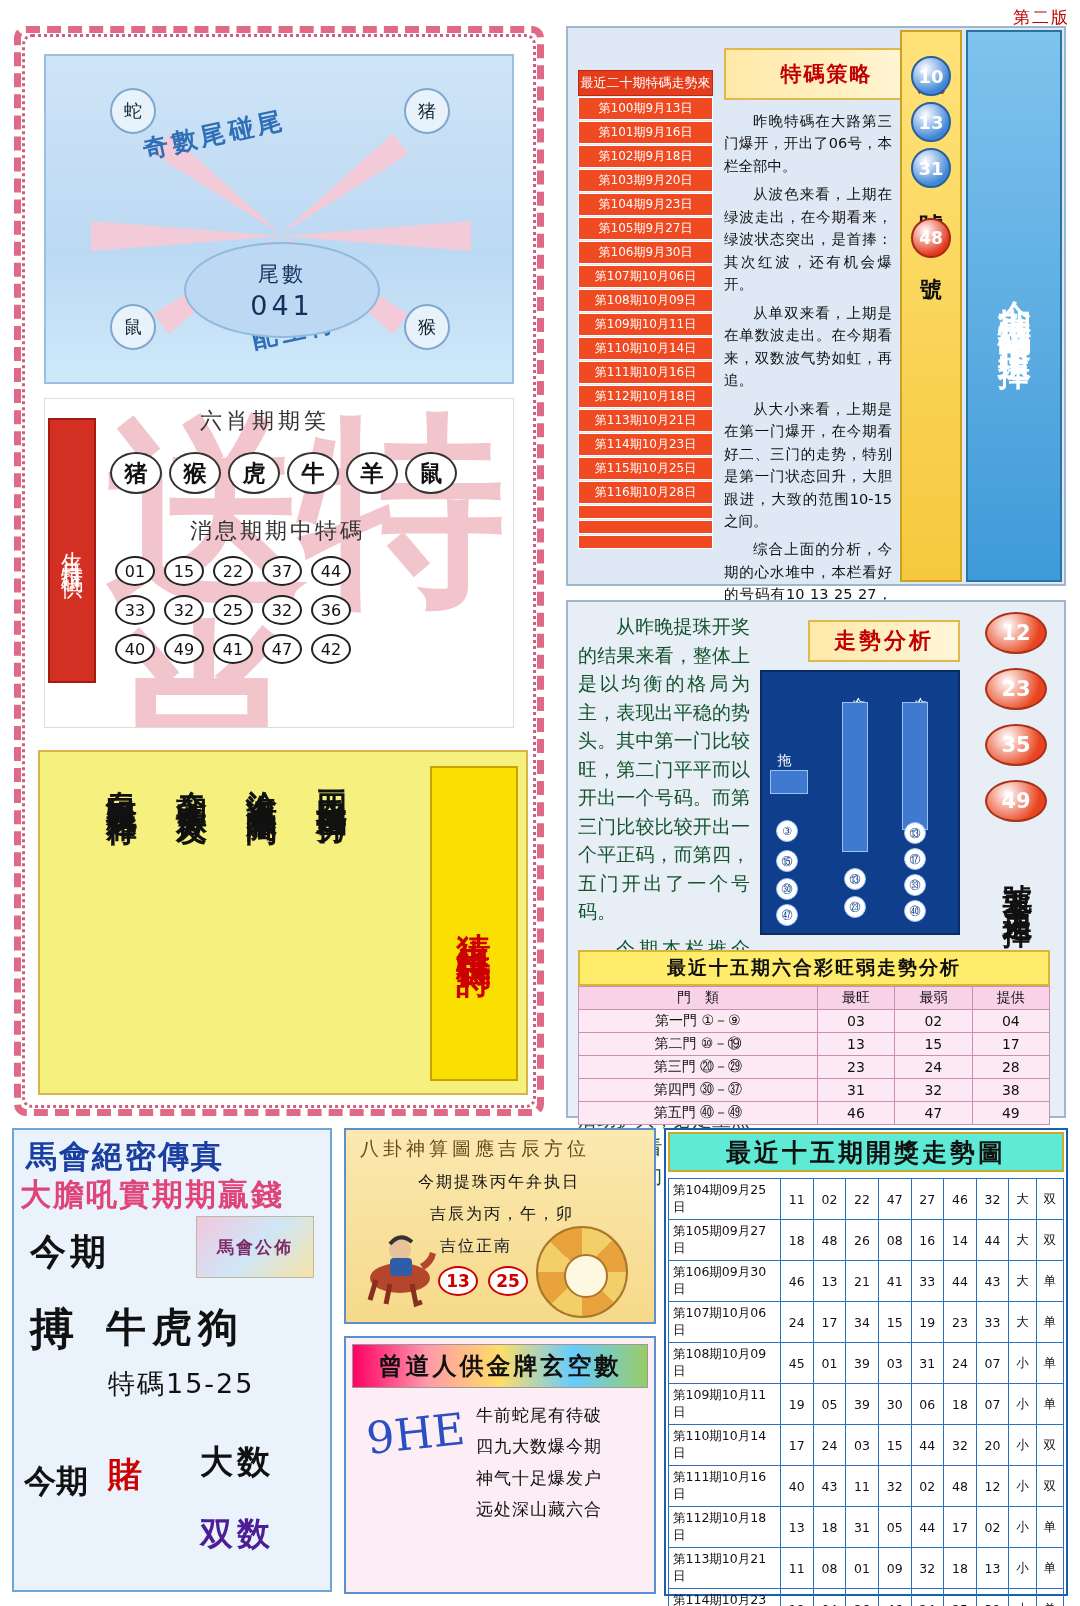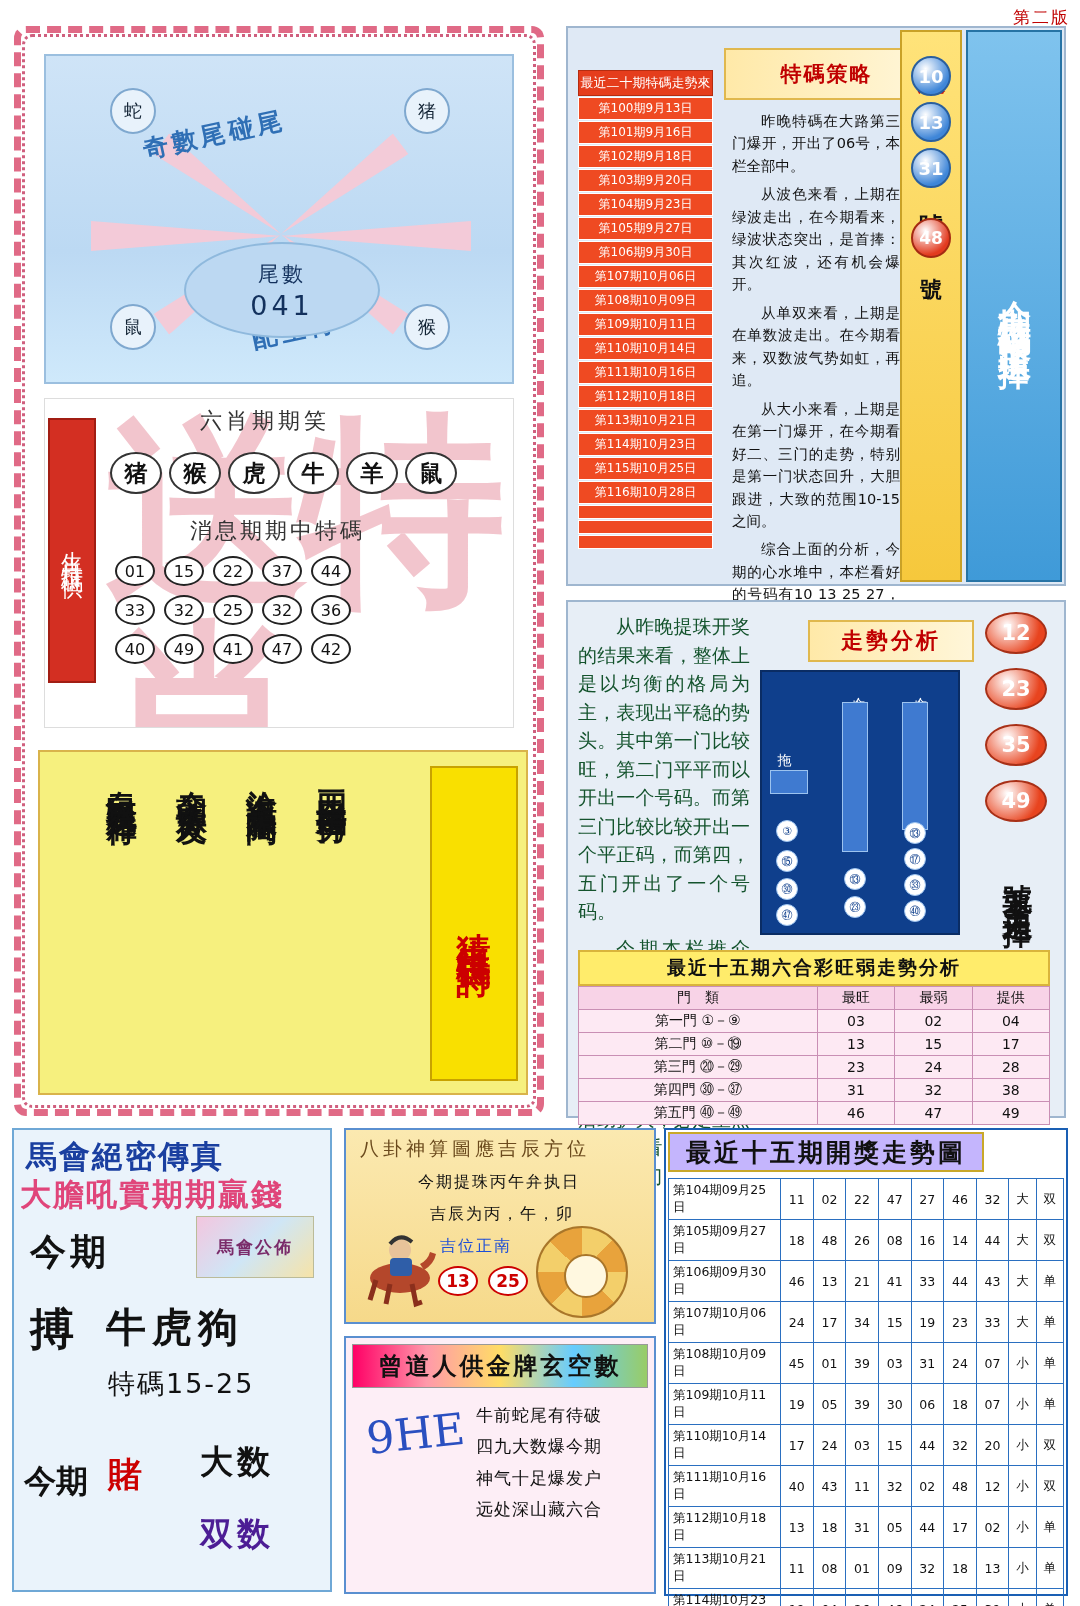--- a/index.html
+++ b/index.html
@@ -126,21 +126,20 @@
   .trend-item.blank { background:#ef4a22; height:14px;}
   .strategy-banner {
     left:724px; top:48px; width:205px; height:52px;
     background:linear-gradient(90deg,#ffe9a8,#fff6d9);
     border:2px solid #e0b84e; display:flex; align-items:center; justify-content:center;
     font-size:21px; color:#c00000; font-weight:bold; letter-spacing:2px;
   }
   .rt-text {
     left:724px; top:110px; width:168px; font-size:14.5px; line-height:1.55; color:#111;
     text-align:justify;
-    margin-left:8px;
   }
   .rt-text p { margin:0 0 6px 0; text-indent:2em; }
   .gold-strip {
     left:900px; top:30px; width:62px; height:552px;
     background:linear-gradient(180deg,#ffe37a,#f6c83c);
     border:2px solid #c9a127; display:flex; flex-direction:column; align-items:center; padding-top:6px;
   }
   .gold-strip .jx { font-size:28px; font-weight:bold; color:#c00; writing-mode:vertical-rl; text-orientation:upright; letter-spacing:6px;}
   .ball-blue {
     width:40px;height:40px;border-radius:50%;
@@ -164,21 +163,21 @@
 
   
   .rm-box {
     left:566px; top:600px; width:500px; height:518px;
     background:#e7eef6; border:2px solid #9fb6cf;
   }
   .rm-text {
     left:578px; top:612px; width:172px; font-size:19px; line-height:1.5; color:#14532d; text-align:justify;
   }
   .trend-banner {
-    left:808px; top:620px; width:166px; height:42px;
+    left:808px; top:620px; width:152px; height:42px;
     background:linear-gradient(90deg,#ffe9a8,#fff6d9);
     border:2px solid #e0b84e; display:flex; align-items:center; justify-content:center;
     font-size:22px; color:#c00000; font-weight:bold; letter-spacing:3px;
   }
   .panel-blue {
     left:760px; top:670px; width:200px; height:265px;
     background:#0f3f8c; border:2px solid #0a2c63;
     color:#fff;
   }
   .panel-col { position:absolute; writing-mode:vertical-rl; text-orientation:upright; font-size:14px; letter-spacing:3px;}
@@ -236,21 +235,21 @@
 
   
   .bm1 {
     left:344px; top:1128px; width:312px; height:196px;
     background:linear-gradient(180deg,#fbe9b0,#f6d98a);
     border:2px solid #5a8fd0;
   }
   .bm1-title { left:360px; top:1136px; font-size:19px; color:#6b4a1d; letter-spacing:4px;}
   .bm1-l1 { left:418px; top:1172px; font-size:16px; color:#111; letter-spacing:2px;text-align:center;}
   .bm1-l2 { left:430px; top:1204px; font-size:16px; color:#111; letter-spacing:2px;}
-  .bm1-l3 { left:440px; top:1236px; font-size:16px; color:#1d4ed8; letter-spacing:2px;text-align:right;}
+  .bm1-l3 { left:440px; top:1236px; font-size:16px; color:#0f172a; letter-spacing:2px;text-align:right;}
   .bm1-balls { left:438px; top:1266px; display:flex; gap:10px;}
   .bm1-ball {
     width:40px;height:30px;border-radius:50%;background:#fff;border:2px solid #c00;
     color:#c00; font-size:17px; display:flex;align-items:center;justify-content:center;font-weight:bold;
   }
   .horse {
     left:356px; top:1214px; width:86px; height:94px;
   }
   .compass {
     left:536px; top:1226px; width:92px; height:92px; border-radius:50%;
@@ -278,22 +277,22 @@
     font-family:"DejaVu Serif", serif; transform:rotate(-6deg);
   }
   .bm2-lines { left:476px; top:1400px; font-size:17px; color:#111; line-height:1.85; letter-spacing:1px;}
 
   
   .br-box {
     left:664px; top:1128px; width:404px; height:468px;
     background:#fff; border:2px solid #1a5fb4;
   }
   .br-cap {
-    left:668px; top:1132px; width:316px; height:40px;
-    background:#c4b5fd; border:2px solid #c9a82a;
+    left:668px; top:1132px; width:396px; height:40px;
+    background:#5eead4; border:2px solid #c9a82a;
     display:flex; align-items:center; justify-content:center;
     font-size:25px; font-weight:bold; color:#111; letter-spacing:3px;
   }
   table.draws { position:absolute; left:668px; top:1178px; width:396px; border-collapse:collapse; font-size:12.5px;}
   table.draws td { border:1px solid #2a6fc0; padding:3px 2px; text-align:center; color:#111; height:25px;}
   table.draws td.date { text-align:left; padding-left:4px; width:112px;}
 </style>
 </head>
 <body>
 

